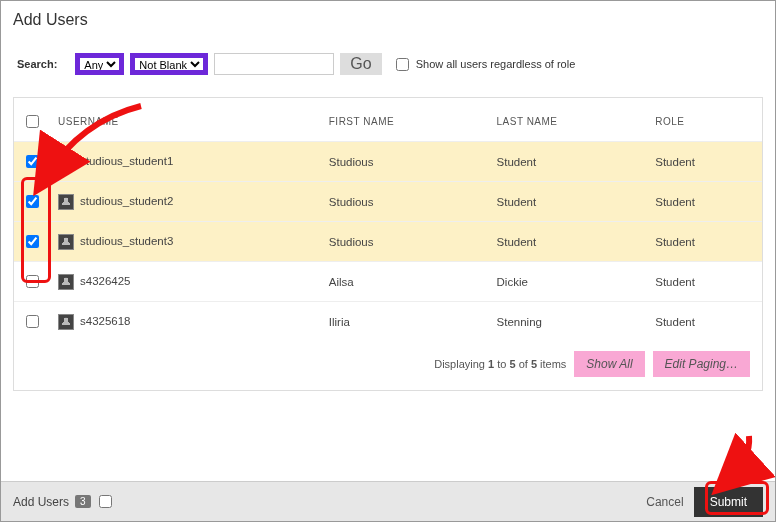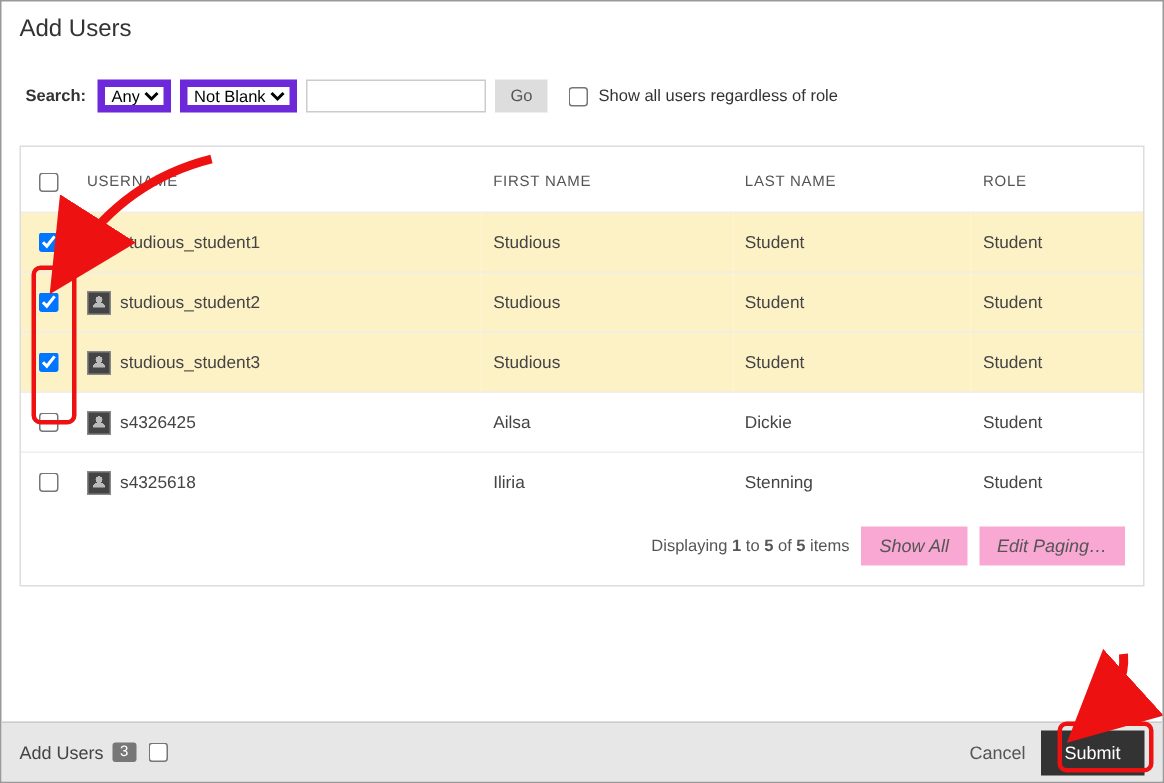--- a/index.html
+++ b/index.html
@@ -1,23 +1,23 @@
 <!DOCTYPE html>
 <html><head>
 <meta charset="utf-8">
 <style>
   * { box-sizing: border-box; }
   html, body { margin: 0; padding: 0; font-family: Arial, Helvetica, sans-serif; font-size: 12px; color: #333; background: #fff; }
   .frame { width: 776px; height: 522px; border: 1px solid #999; position: relative; overflow: hidden; }
   .title { font-size: 16px; font-weight: 400; padding: 10px 12px 6px; color: #333; }
   .search-bar { padding: 18px 16px 10px; display: flex; align-items: center; gap: 6px; font-size: 11px; }
-  .search-bar .lbl { font-weight: bold; margin-right: 2px; }
+  .search-bar .lbl { font-weight: bold; margin-right: 12px; }
   .search-bar select { font-size: 11px; height: 22px; border: 5px solid #6d28d9; background: #fff; }
   .search-bar input[type=text] { font-size: 11px; height: 22px; width: 120px; border: 1px solid #ccc; padding: 0 4px; }
-  .go-btn { height: 22px; padding: 0 10px; border: none; background: #ddd; color: #555; font-size: 11px; cursor: pointer; }
+  .go-btn { height: 22px; padding: 0 10px; border: none; background: #ddd; color: #555; font-size: 16px; cursor: pointer; }
   .show-all-wrap { display: flex; align-items: center; gap: 4px; margin-left: 4px; }
   .panel { margin: 12px; border: 1px solid #ddd; background: #fff; position: relative; height: 294px; }
   table { width: 100%; border-collapse: collapse; }
   th { text-align: left; font-size: 10px; letter-spacing: 0.5px; color: #555; font-weight: 400; text-transform: uppercase; padding: 14px 8px 10px; }
   td { padding: 10px 8px; font-size: 11.5px; color: #444; border-top: 1px solid #eee; }
   tr.selected td { background: #fdf1c6; }
   td.chk, th.chk { width: 30px; text-align: center; }
   .avatar { display: inline-block; width: 16px; height: 16px; background: #444; vertical-align: middle; margin-right: 6px; border: 1px solid #888; position: relative; }
   .avatar::after { content:""; position:absolute; left:3px; top:2px; width:8px; height:8px; background: radial-gradient(circle at 50% 35%, #bbb 0 35%, transparent 36%), radial-gradient(circle at 50% 110%, #bbb 0 45%, transparent 46%); }
   .pager { display: flex; justify-content: flex-end; align-items: center; gap: 8px; padding: 10px 12px; font-size: 11px; color: #555; }

